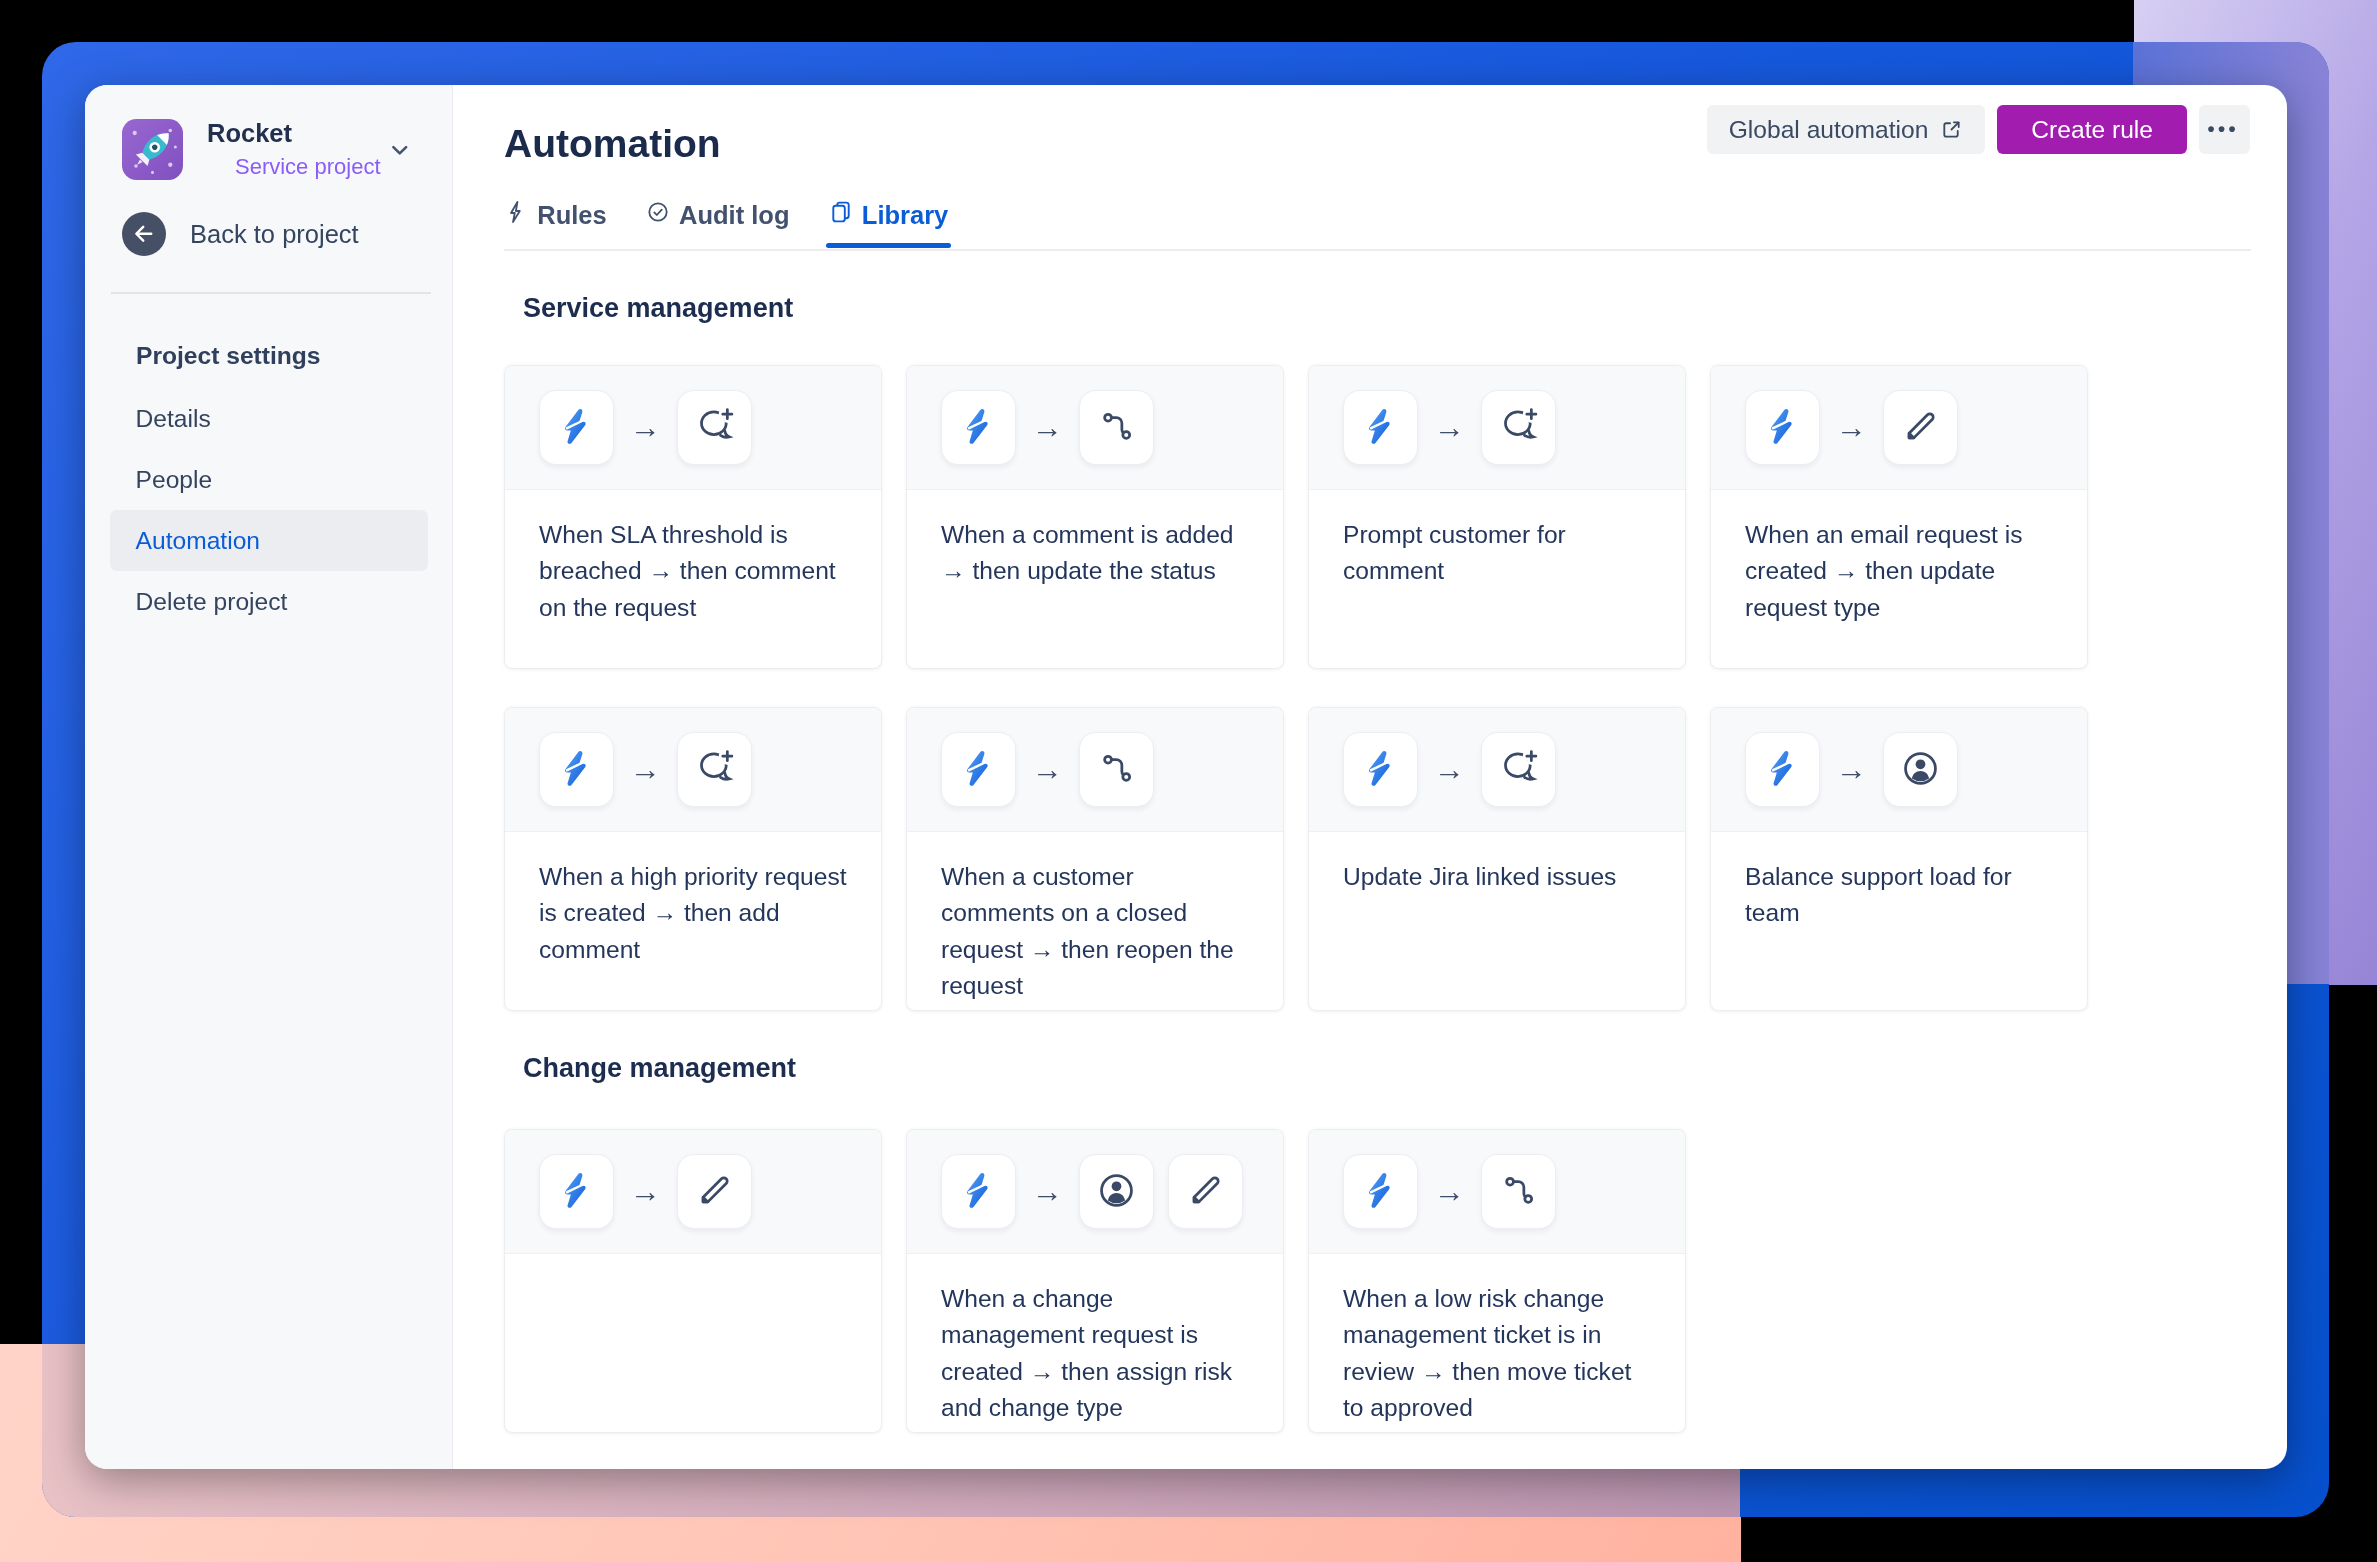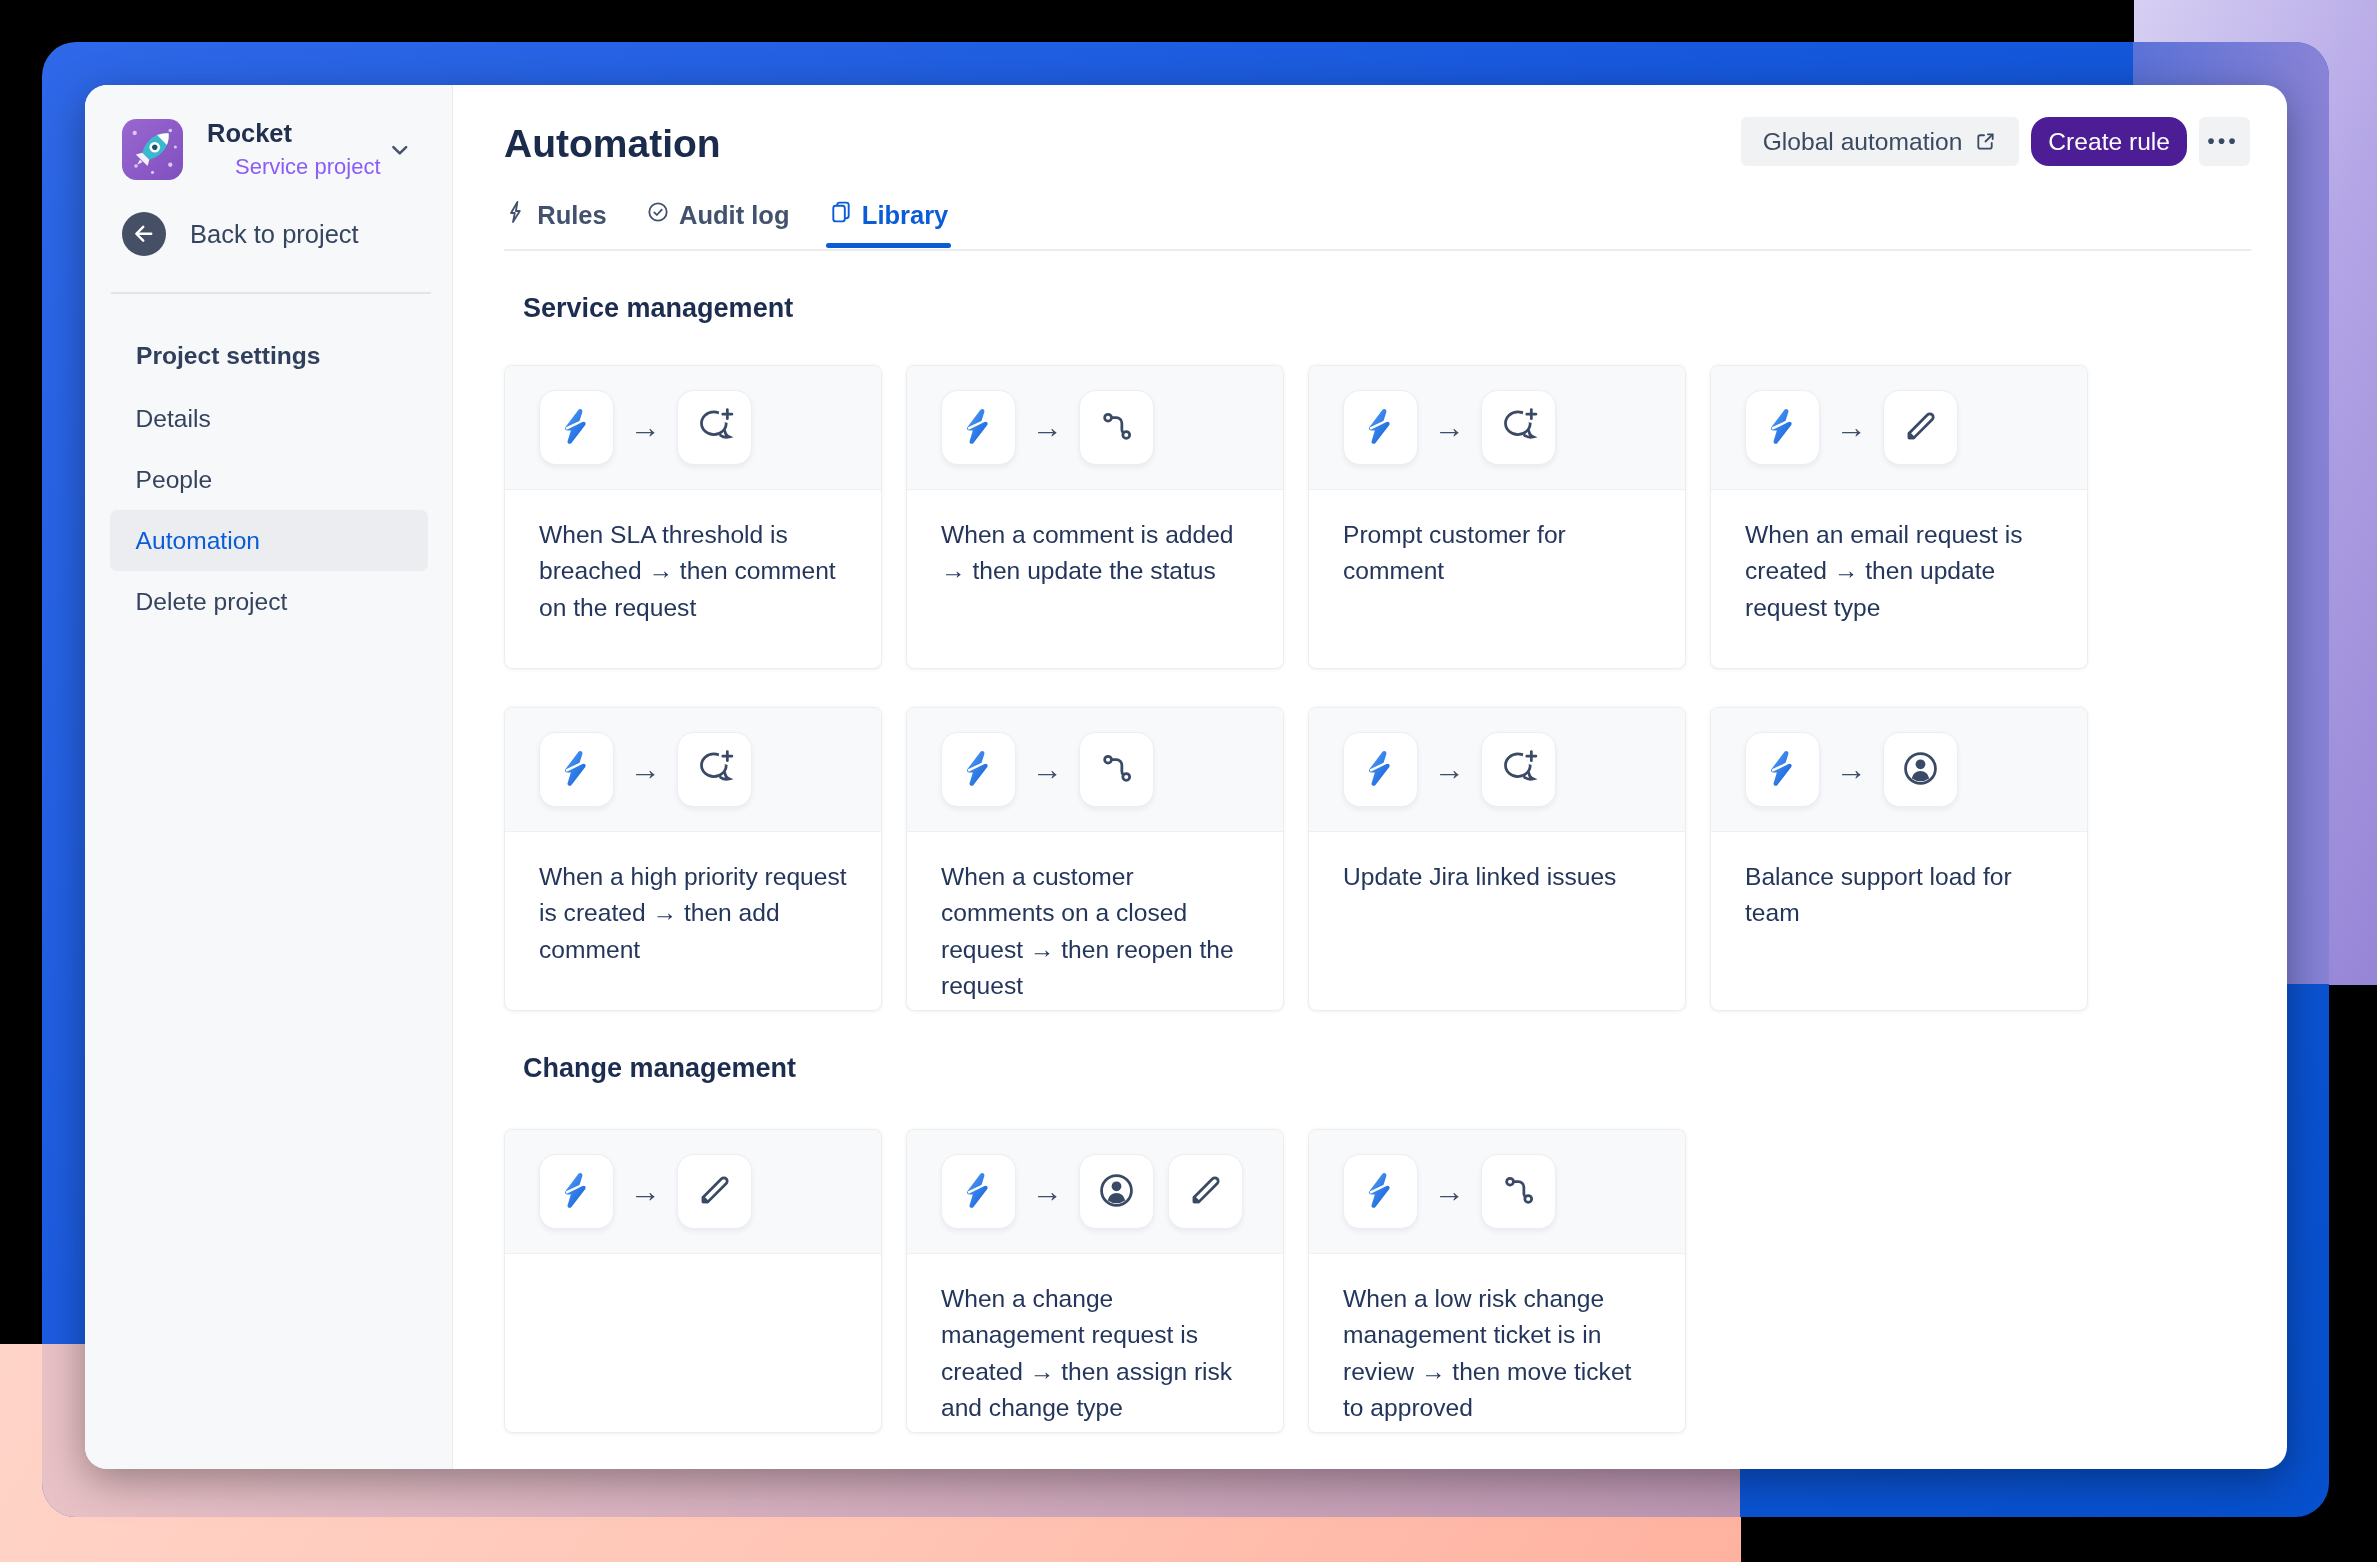--- a/index.html
+++ b/index.html
@@ -39,25 +39,25 @@
   .back-label{margin-left:24px;font-size:25.5px;font-weight:500;color:#35455f;}
   .side-divider{position:absolute;left:25.5px;top:207px;width:320px;height:1.7px;background:#e2e4e9;}
   .side-heading{position:absolute;left:51px;top:257px;font-size:24.6px;font-weight:700;color:#2f3f5c;}
   .nav{position:absolute;left:24.6px;top:303px;width:318px;}
   .nav-item{height:61px;display:flex;align-items:center;padding-left:26px;border-radius:6.8px;
             font-size:24.6px;color:#34435e;cursor:pointer;}
   .nav-item.active{background:#ebedf1;color:#0b5cd7;font-weight:500;}
 
   
   .page-title{position:absolute;left:419px;top:37px;font-size:39px;font-weight:700;color:#1b2b4c;}
-  .hdr-buttons{position:absolute;right:37px;top:32px;display:flex;gap:12px;align-items:flex-end;}
+  .hdr-buttons{position:absolute;right:37px;top:20px;display:flex;gap:12px;align-items:flex-end;}
   .btn{height:49px;border-radius:6px;display:flex;align-items:center;justify-content:center;
        font-size:24.6px;font-weight:500;cursor:pointer;border:none;}
   .btn-subtle{background:#f1f2f4;color:#3b4a63;padding:0 22px;gap:12px;}
-  .btn-primary{background:#4c1d95;color:#fff;padding:0 17px;border-radius:18px;}
+  .btn-primary{background:#a21caf;color:#fff;padding:0 34px;}
   .btn-more{background:#f1f2f4;color:#3b4a63;width:51px;font-size:20.4px;letter-spacing:3.4px;
             font-weight:700;padding-left:3.4px;}
 
   
   .tabs{position:absolute;left:419px;top:115px;display:flex;gap:39px;justify-content:center;}
   .tab{display:flex;align-items:center;gap:9.3px;padding-bottom:15.3px;position:relative;
        font-size:25.5px;font-weight:600;color:#42526e;cursor:pointer;}
   .tab.active{color:#0b5cd7;}
   .tab.active::after{content:"";position:absolute;left:-2.5px;right:-2.5px;bottom:-2.5px;height:5.1px;
        background:#0b5cd7;border-radius:2.5px;}

